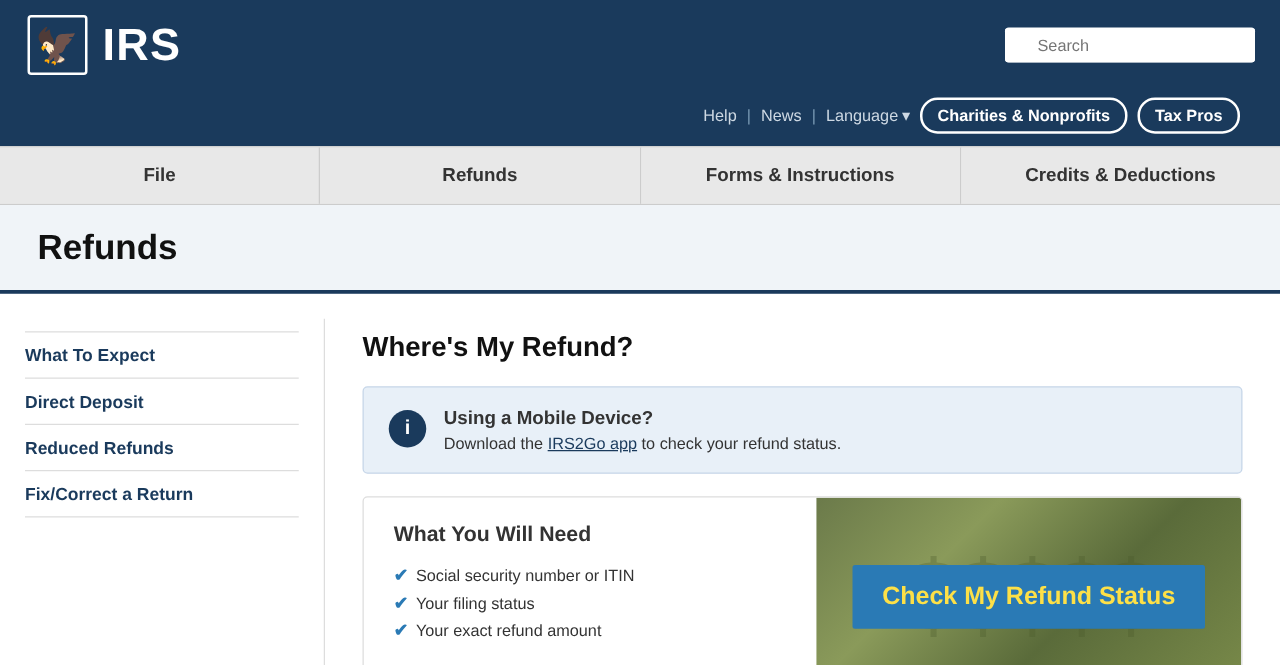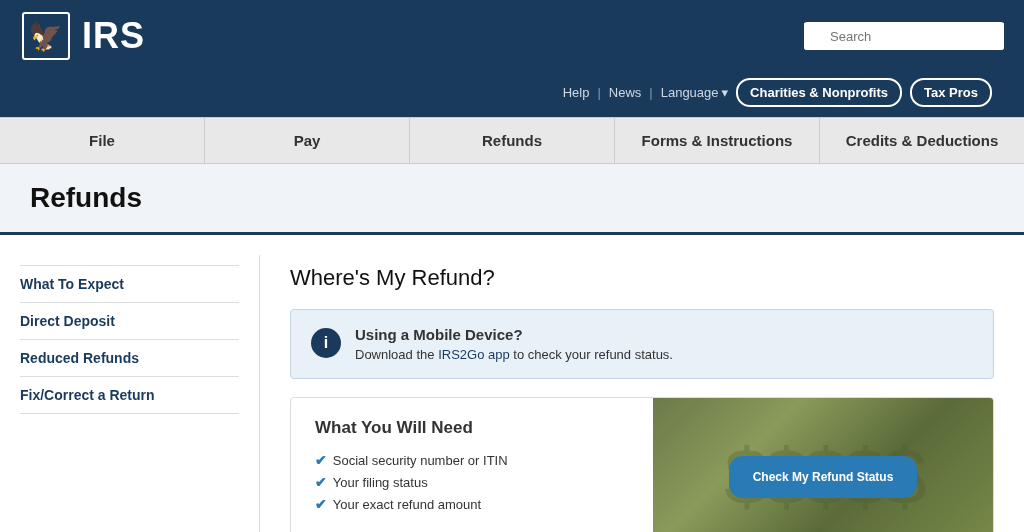--- a/index.html
+++ b/index.html
@@ -165,21 +165,21 @@
     }
     .sidebar-item:first-child { border-top: 1px solid #ddd; }
 
     
     .main-content {
       flex: 1;
       padding: 10px 30px;
     }
     .section-title {
       font-size: 22px;
-      font-weight: normal;
+      font-weight: bold;
       color: #111;
       margin-bottom: 18px;
     }
 
     
     .info-box {
       background: #e8f0f8;
       border: 1px solid #c5d5e8;
       border-radius: 4px;
       padding: 16px 20px;
@@ -206,20 +206,21 @@
       font-size: 15px;
       font-weight: bold;
       margin-bottom: 4px;
     }
     .info-box-text p {
       font-size: 13px;
       color: #333;
     }
     .info-box-text a {
       color: #1a3a5c;
+      text-decoration: underline;
       cursor: pointer;
     }
 
     
     .action-box {
       border: 1px solid #ddd;
       border-radius: 4px;
       overflow: hidden;
       display: flex;
       min-height: 160px;
@@ -272,29 +273,29 @@
       opacity: 0.3;
       display: flex;
       align-items: center;
       justify-content: center;
       font-size: 80px;
       color: #4a5a2a;
       letter-spacing: -5px;
     }
     .check-status-btn {
       background: #2a7ab5;
-      color: #ffffff;
+      color: #fde047;
       border: none;
       padding: 14px 24px;
-      font-size: 12px;
+      font-size: 20px;
       font-weight: bold;
       cursor: pointer;
       z-index: 2;
       position: relative;
-      border-radius: 14px;
+      border-radius: 2px;
     }
   </style>
 </head>
 <body>
 
 <div>
   <div class="header-top">
     <div class="logo-area">
       <div class="logo-icon">
         <div class="logo-eagle">🦅</div>
@@ -318,21 +319,20 @@
       <span>Language</span>
       <span>▾</span>
     </div>
     <button class="cta-btn">Charities &amp; Nonprofits</button>
     <button class="cta-btn">Tax Pros</button>
   </div>
 </div>
 
 <nav class="main-nav">
   <div class="nav-item">File</div>
-  <div class="nav-item">Pay</div>
   <div class="nav-item">Refunds</div>
   <div class="nav-item">Forms &amp; Instructions</div>
   <div class="nav-item">Credits &amp; Deductions</div>
 </nav>
 
 <div class="page-title-bar">
   <h1>Refunds</h1>
 </div>
 
 <div class="content-area">

